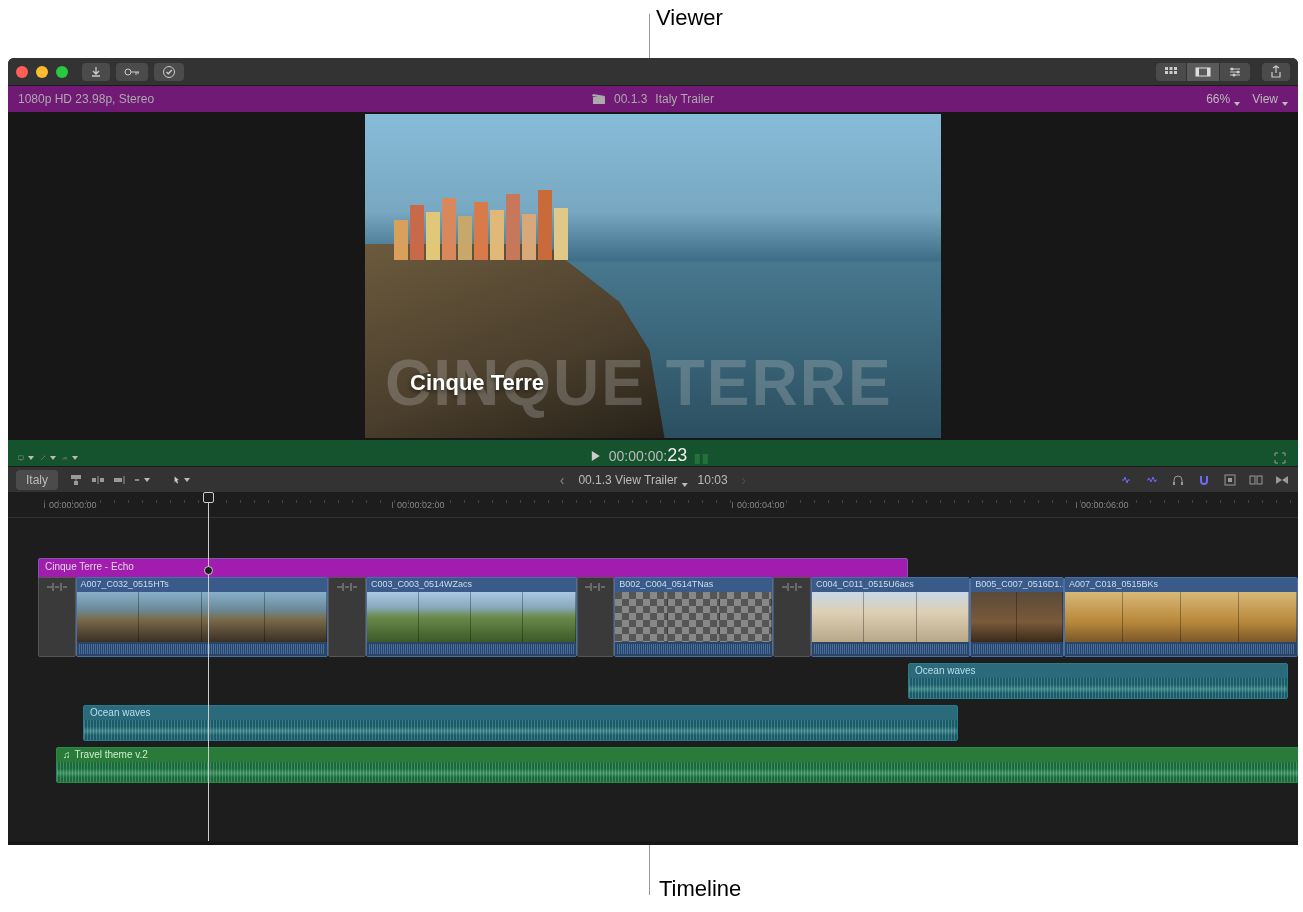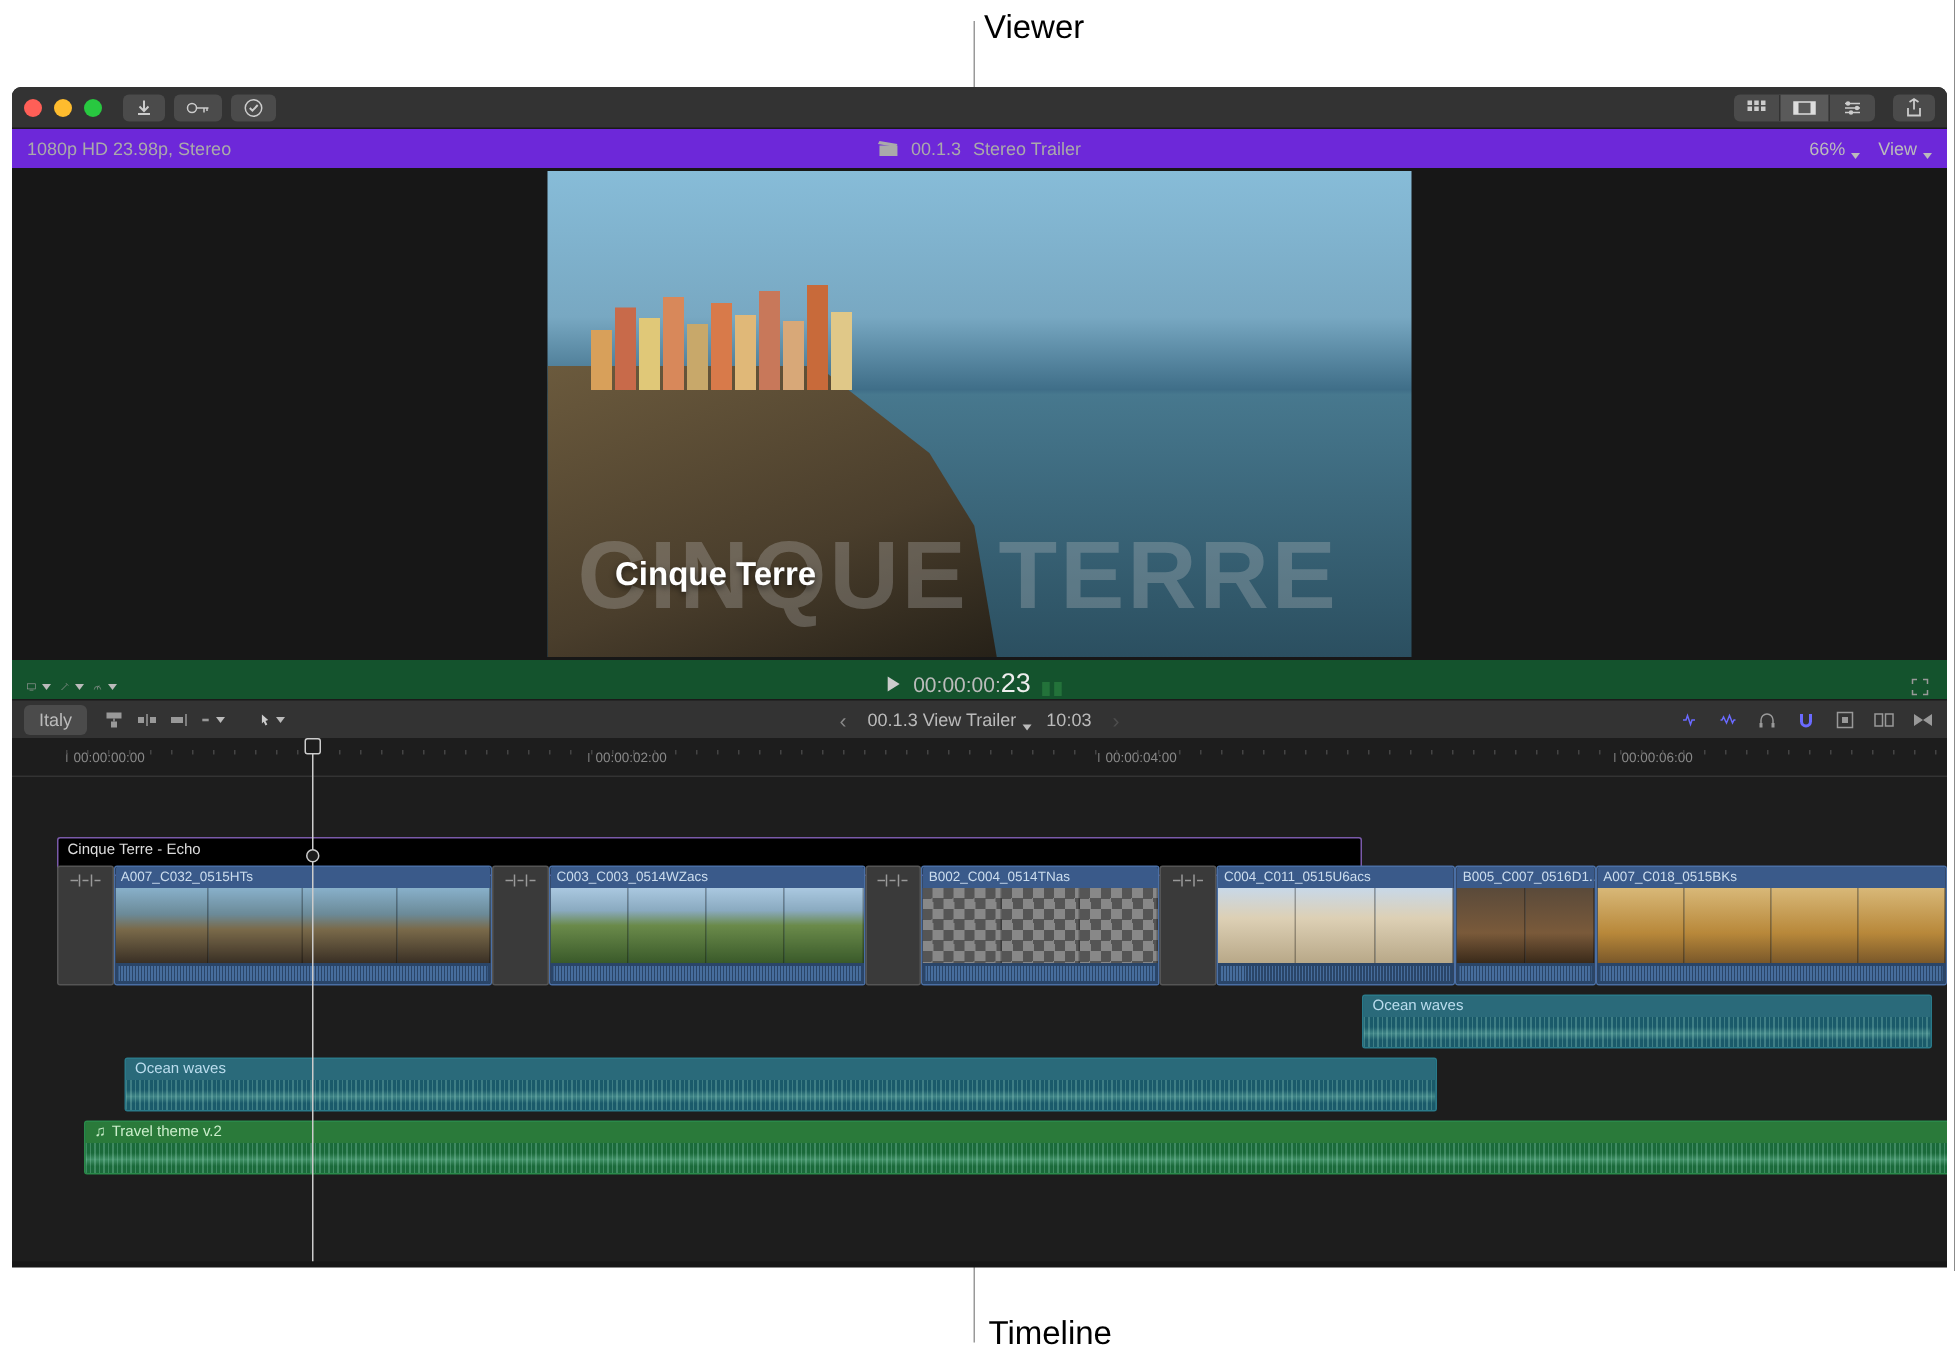--- a/index.html
+++ b/index.html
@@ -10,21 +10,21 @@
 .toolbar{height:28px;background:#333;display:flex;align-items:center;padding:0 8px;border-bottom:1px solid #1a1a1a}
 .traffic{display:flex;gap:8px;margin-right:14px}
 .tdot{width:12px;height:12px;border-radius:50%}
 .btn{background:#4b4b4b;border:none;height:18px;border-radius:4px;display:inline-flex;align-items:center;justify-content:center;cursor:pointer;padding:0 8px;color:#ccc;font-size:11px}
 .btn svg{display:block}
 .tbar-right{margin-left:auto;display:flex;gap:6px;align-items:center}
 .seg{display:flex;background:#4b4b4b;border-radius:4px;overflow:hidden}
 .seg .btn{border-radius:0;background:transparent;border-left:1px solid #333}
 .seg .btn:first-child{border-left:none}
 .seg .btn.active{background:#5a5a5a}
-.subbar{height:26px;background:#6d28d9;display:flex;align-items:center;padding:0 10px;font-size:12px;color:#aaa}
+.subbar{height:26px;background:#701a75;display:flex;align-items:center;padding:0 10px;font-size:12px;color:#aaa}
 .sub-center{position:absolute;left:50%;transform:translateX(-50%);display:flex;align-items:center;gap:8px}
 .sub-right{margin-left:auto;display:flex;align-items:center;gap:12px}
 .dropbtn{display:inline-flex;align-items:flex-end;gap:4px;cursor:pointer;color:#bbb;font-size:12px}
 .caret{width:0;height:0;border-left:3px solid transparent;border-right:3px solid transparent;border-top:4px solid #bbb;display:inline-block}
 .viewer-area{height:328px;background:#171717;position:relative;display:flex;justify-content:center;align-items:center}
 .viewer-frame{width:576px;height:324px;background:linear-gradient(180deg,#87bcd8 0%,#78a8c2 30%,#3f6e88 45%,#47788e 46%,#2b4f60 100%);position:relative;overflow:hidden}
 .cliffmass{position:absolute;left:0;bottom:0;width:52%;height:60%;background:linear-gradient(160deg,#6b5a3d 0%,#4a3e2c 60%,#262118 100%);clip-path:polygon(0 0,60% 0,85% 30%,95% 55%,100% 100%,0 100%)}
 .buildings{position:absolute;left:5%;bottom:55%;width:40%;height:32%}
 .bld{position:absolute;width:14px;bottom:0}
 .ghost-text{position:absolute;bottom:18px;left:20px;right:20px;font-size:64px;font-weight:800;color:rgba(200,200,200,.28);letter-spacing:2px;white-space:nowrap}
@@ -44,21 +44,21 @@
 .timeline{flex:1;background:#1d1d1d;position:relative;height:349px;overflow:hidden}
 .ruler{height:26px;background:#1d1d1d;border-bottom:1px solid #333;position:relative}
 .ruler-tick{position:absolute;top:0;height:100%;display:flex;align-items:center}
 .ruler-tick .mark{width:1px;height:6px;background:#666;margin-right:4px}
 .ruler-tick .lbl{font-size:9px;color:#888}
 .minor{position:absolute;top:8px;width:1px;height:3px;background:#444}
 .playhead{position:absolute;top:0;bottom:0;width:1px;background:#ccc;z-index:50}
 .playhead-head{position:absolute;top:0;left:-5px;width:11px;height:11px;border:1px solid #ccc;background:#1d1d1d;border-radius:2px}
 .playhead-dot{position:absolute;top:74px;left:-4px;width:9px;height:9px;border:1px solid #ccc;border-radius:50%;background:#1d1d1d}
 .timeline-tracks{position:absolute;left:0;right:0;top:26px;bottom:0}
-.title-clip{position:absolute;left:30px;width:870px;top:40px;height:26px;background:#000000;border-radius:2px;font-size:10px;color:#ddd;padding:2px 6px;border:1px solid #7a5aaa}
+.title-clip{position:absolute;left:30px;width:870px;top:40px;height:26px;background:#a21caf;border-radius:2px;font-size:10px;color:#ddd;padding:2px 6px;border:1px solid #7a5aaa}
 .video-lane{position:absolute;left:30px;right:0;top:59px;height:80px;display:flex}
 .vclip{position:relative;height:100%;border:1px solid #4a6fa5;border-radius:2px;overflow:hidden;display:flex;flex-direction:column}
 .vclip-header{height:14px;background:#3a5a8a;font-size:9px;color:#cde;padding:1px 4px;white-space:nowrap;overflow:hidden}
 .vclip-thumbs{flex:1;display:flex;background:#2a4a6a}
 .thumb{flex:1;background:linear-gradient(180deg,#8bb5d0 0%,#5a8aa5 40%,#3a5a4a 60%,#2a3a2a 100%);border-right:1px solid rgba(0,0,0,.3)}
 .thumb.coast{background:linear-gradient(180deg,#88b0ca 0%,#6b8a98 35%,#7a6a4a 55%,#3a3025 100%)}
 .thumb.field{background:linear-gradient(180deg,#aac8e0 0%,#8aaac0 30%,#6a8a4a 50%,#3a5a2a 100%)}
 .thumb.checker{background:repeating-conic-gradient(#888 0 25%,#555 25% 50%) 0 0/14px 14px}
 .thumb.church{background:linear-gradient(180deg,#c8d8e8 0%,#ddd0b5 40%,#b8a888 100%)}
 .thumb.wood{background:linear-gradient(180deg,#5a4a3a 0%,#7a5a3a 60%,#3a2a1a 100%)}
@@ -151,21 +151,21 @@
   </div>
 
   <div class="subbar">
     <span>1080p HD 23.98p, Stereo</span>
     <div class="sub-center">
       <svg width="14" height="12" viewBox="0 0 14 12">
           <path d="M1 4h12v7H1z" fill="#aaa"></path>
           <path d="M1 1l12 2-1 2L0 3z" fill="#aaa"></path>
         </svg>
       <span>00.1.3</span>
-      <span>Stereo Trailer</span>
+      <span>Italy Trailer</span>
     </div>
     <div class="sub-right">
       <span class="dropbtn">
           <span>66%</span>
           <span class="caret"></span>
         </span>
       <span class="dropbtn">
           <span>View</span>
           <span class="caret"></span>
         </span>

